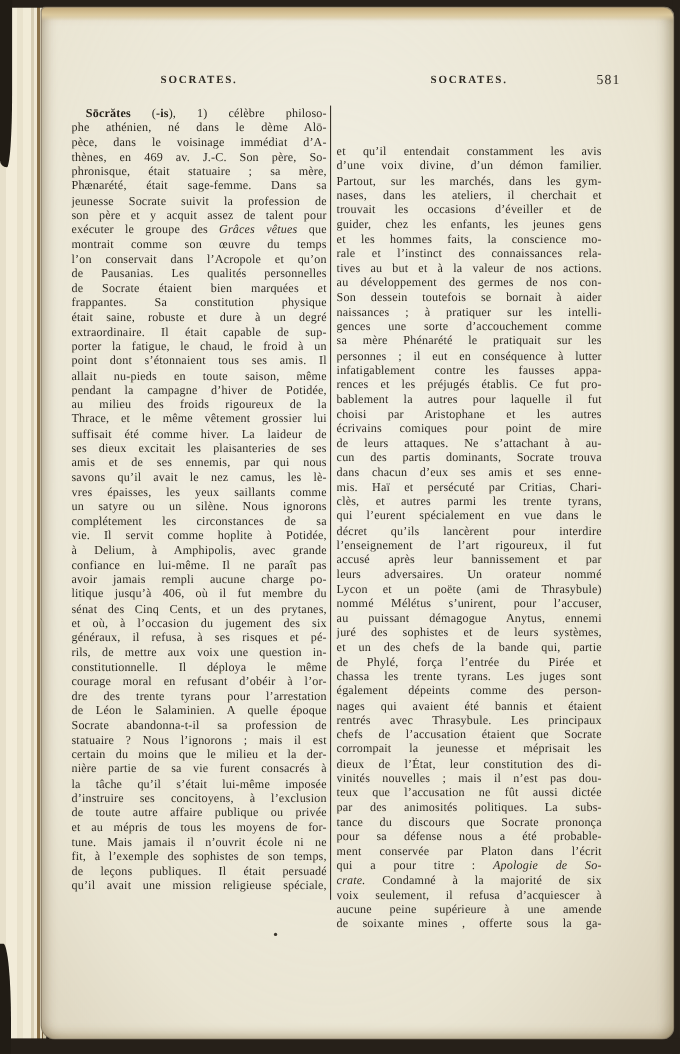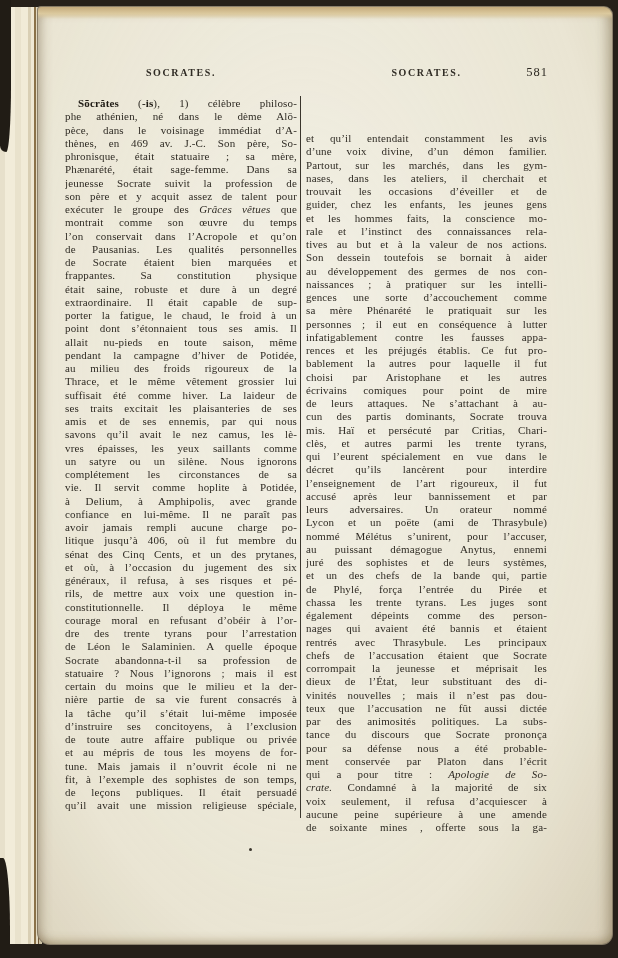--- a/index.html
+++ b/index.html
@@ -37,21 +37,21 @@
       inset 11px 0 11px -8px rgba(95,74,44,.38),
       inset 0 -11px 10px -8px rgba(128,104,60,.42);}
   .page-top-edge{position:absolute;left:0;top:0;right:0;height:12px;
     background:linear-gradient(180deg,var(--paper_edge,#c4ab7c),#dbc99e 55%,rgba(235,228,208,0));
     border-radius:4px 9px 0 0;}
 
   .head{position:absolute;left:27px;top:60px;width:509px;height:16px;
     font-size:10px;font-weight:bold;letter-spacing:1.6px;color:var(--ink,#2f2b24);}
   .head-left{position:absolute;left:0;width:232px;text-align:center;}
   .head-right{position:absolute;left:241px;width:241px;text-align:center;}
-  .page-num{position:absolute;right:26px;top:-2px;font-size:12.5px;font-weight:normal;
+  .page-num{position:absolute;right:10px;top:-2px;font-size:12.5px;font-weight:normal;
     letter-spacing:1px;}
 
   .text-area{position:absolute;left:27px;top:90px;width:509px;height:722px;}
   .col{position:absolute;top:0;color:var(--ink,#2f2b24);}
   .col-left{left:0;width:232px;}
   .col-right{left:241px;width:241px;margin-top:35px;}
   .divider{position:absolute;left:235px;top:-1px;width:1.2px;height:722px;
     background:var(--rule,#3a352c);}
   .line{height:13.25px;line-height:13.25px;font-size:11px;letter-spacing:.15px;
     text-align:justify;text-align-last:justify;white-space:normal;overflow:hidden;}
@@ -100,21 +100,21 @@
           <div class="line">frappantes. Sa constitution physique</div>
           <div class="line">était saine, robuste et dure à un degré</div>
           <div class="line">extraordinaire. Il était capable de sup-</div>
           <div class="line">porter la fatigue, le chaud, le froid à un</div>
           <div class="line">point dont s’étonnaient tous ses amis. Il</div>
           <div class="line">allait nu-pieds en toute saison, même</div>
           <div class="line">pendant la campagne d’hiver de Potidée,</div>
           <div class="line">au milieu des froids rigoureux de la</div>
           <div class="line">Thrace, et le même vêtement grossier lui</div>
           <div class="line">suffisait été comme hiver. La laideur de</div>
-          <div class="line">ses traits excitait les plaisanteries de ses</div>
+          <div class="line">ses dieux excitait les plaisanteries de ses</div>
           <div class="line">amis et de ses ennemis, par qui nous</div>
           <div class="line">savons qu’il avait le nez camus, les lè-</div>
           <div class="line">vres épaisses, les yeux saillants comme</div>
           <div class="line">un satyre ou un silène. Nous ignorons</div>
           <div class="line">complétement les circonstances de sa</div>
           <div class="line">vie. Il servit comme hoplite à Potidée,</div>
           <div class="line">à Delium, à Amphipolis, avec grande</div>
           <div class="line">confiance en lui-même. Il ne paraît pas</div>
           <div class="line">avoir jamais rempli aucune charge po-</div>
           <div class="line">litique jusqu’à 406, où il fut membre du</div>
@@ -143,53 +143,54 @@
       <div class="col col-right">
           <div class="line">et qu’il entendait constamment les avis</div>
           <div class="line">d’une voix divine, d’un démon familier.</div>
           <div class="line">Partout, sur les marchés, dans les gym-</div>
           <div class="line">nases, dans les ateliers, il cherchait et</div>
           <div class="line">trouvait les occasions d’éveiller et de</div>
           <div class="line">guider, chez les enfants, les jeunes gens</div>
           <div class="line">et les hommes faits, la conscience mo-</div>
           <div class="line">rale et l’instinct des connaissances rela-</div>
           <div class="line">tives au but et à la valeur de nos actions.</div>
+          <div class="line">au développement des germes de nos con-</div>
           <div class="line">Son dessein toutefois se bornait à aider</div>
-          <div class="line">au développement des germes de nos con-</div>
           <div class="line">naissances ; à pratiquer sur les intelli-</div>
           <div class="line">gences une sorte d’accouchement comme</div>
           <div class="line">sa mère Phénarété le pratiquait sur les</div>
           <div class="line">personnes ; il eut en conséquence à lutter</div>
           <div class="line">infatigablement contre les fausses appa-</div>
           <div class="line">rences et les préjugés établis. Ce fut pro-</div>
           <div class="line">bablement la autres pour laquelle il fut</div>
           <div class="line">choisi par Aristophane et les autres</div>
           <div class="line">écrivains comiques pour point de mire</div>
           <div class="line">de leurs attaques. Ne s’attachant à au-</div>
           <div class="line">cun des partis dominants, Socrate trouva</div>
+          <div class="line">dans chacun d’eux ses amis et ses enne-</div>
           <div class="line">mis. Haï et persécuté par Critias, Chari-</div>
           <div class="line">clès, et autres parmi les trente tyrans,</div>
           <div class="line">qui l’eurent spécialement en vue dans le</div>
           <div class="line">décret qu’ils lancèrent pour interdire</div>
           <div class="line">l’enseignement de l’art rigoureux, il fut</div>
           <div class="line">accusé après leur bannissement et par</div>
           <div class="line">leurs adversaires. Un orateur nommé</div>
           <div class="line">Lycon et un poëte (ami de Thrasybule)</div>
           <div class="line">nommé Mélétus s’unirent, pour l’accuser,</div>
           <div class="line">au puissant démagogue Anytus, ennemi</div>
           <div class="line">juré des sophistes et de leurs systèmes,</div>
           <div class="line">et un des chefs de la bande qui, partie</div>
           <div class="line">de Phylé, força l’entrée du Pirée et</div>
           <div class="line">chassa les trente tyrans. Les juges sont</div>
           <div class="line">également dépeints comme des person-</div>
           <div class="line">nages qui avaient été bannis et étaient</div>
           <div class="line">rentrés avec Thrasybule. Les principaux</div>
           <div class="line">chefs de l’accusation étaient que Socrate</div>
           <div class="line">corrompait la jeunesse et méprisait les</div>
-          <div class="line">dieux de l’État, leur substituant des di-</div>
+          <div class="line">dieux de l’État, leur constitution des di-</div>
           <div class="line">vinités nouvelles ; mais il n’est pas dou-</div>
           <div class="line">teux que l’accusation ne fût aussi dictée</div>
           <div class="line">par des animosités politiques. La subs-</div>
           <div class="line">tance du discours que Socrate prononça</div>
           <div class="line">pour sa défense nous a été probable-</div>
           <div class="line">ment conservée par Platon dans l’écrit</div>
           <div class="line"><span>qui a pour titre : </span><span class="i">Apologie de So-</span></div>
           <div class="line"><span class="i">crate.</span><span> Condamné à la majorité de six</span></div>
           <div class="line">voix seulement, il refusa d’acquiescer à</div>
           <div class="line">aucune peine supérieure à une amende</div>

